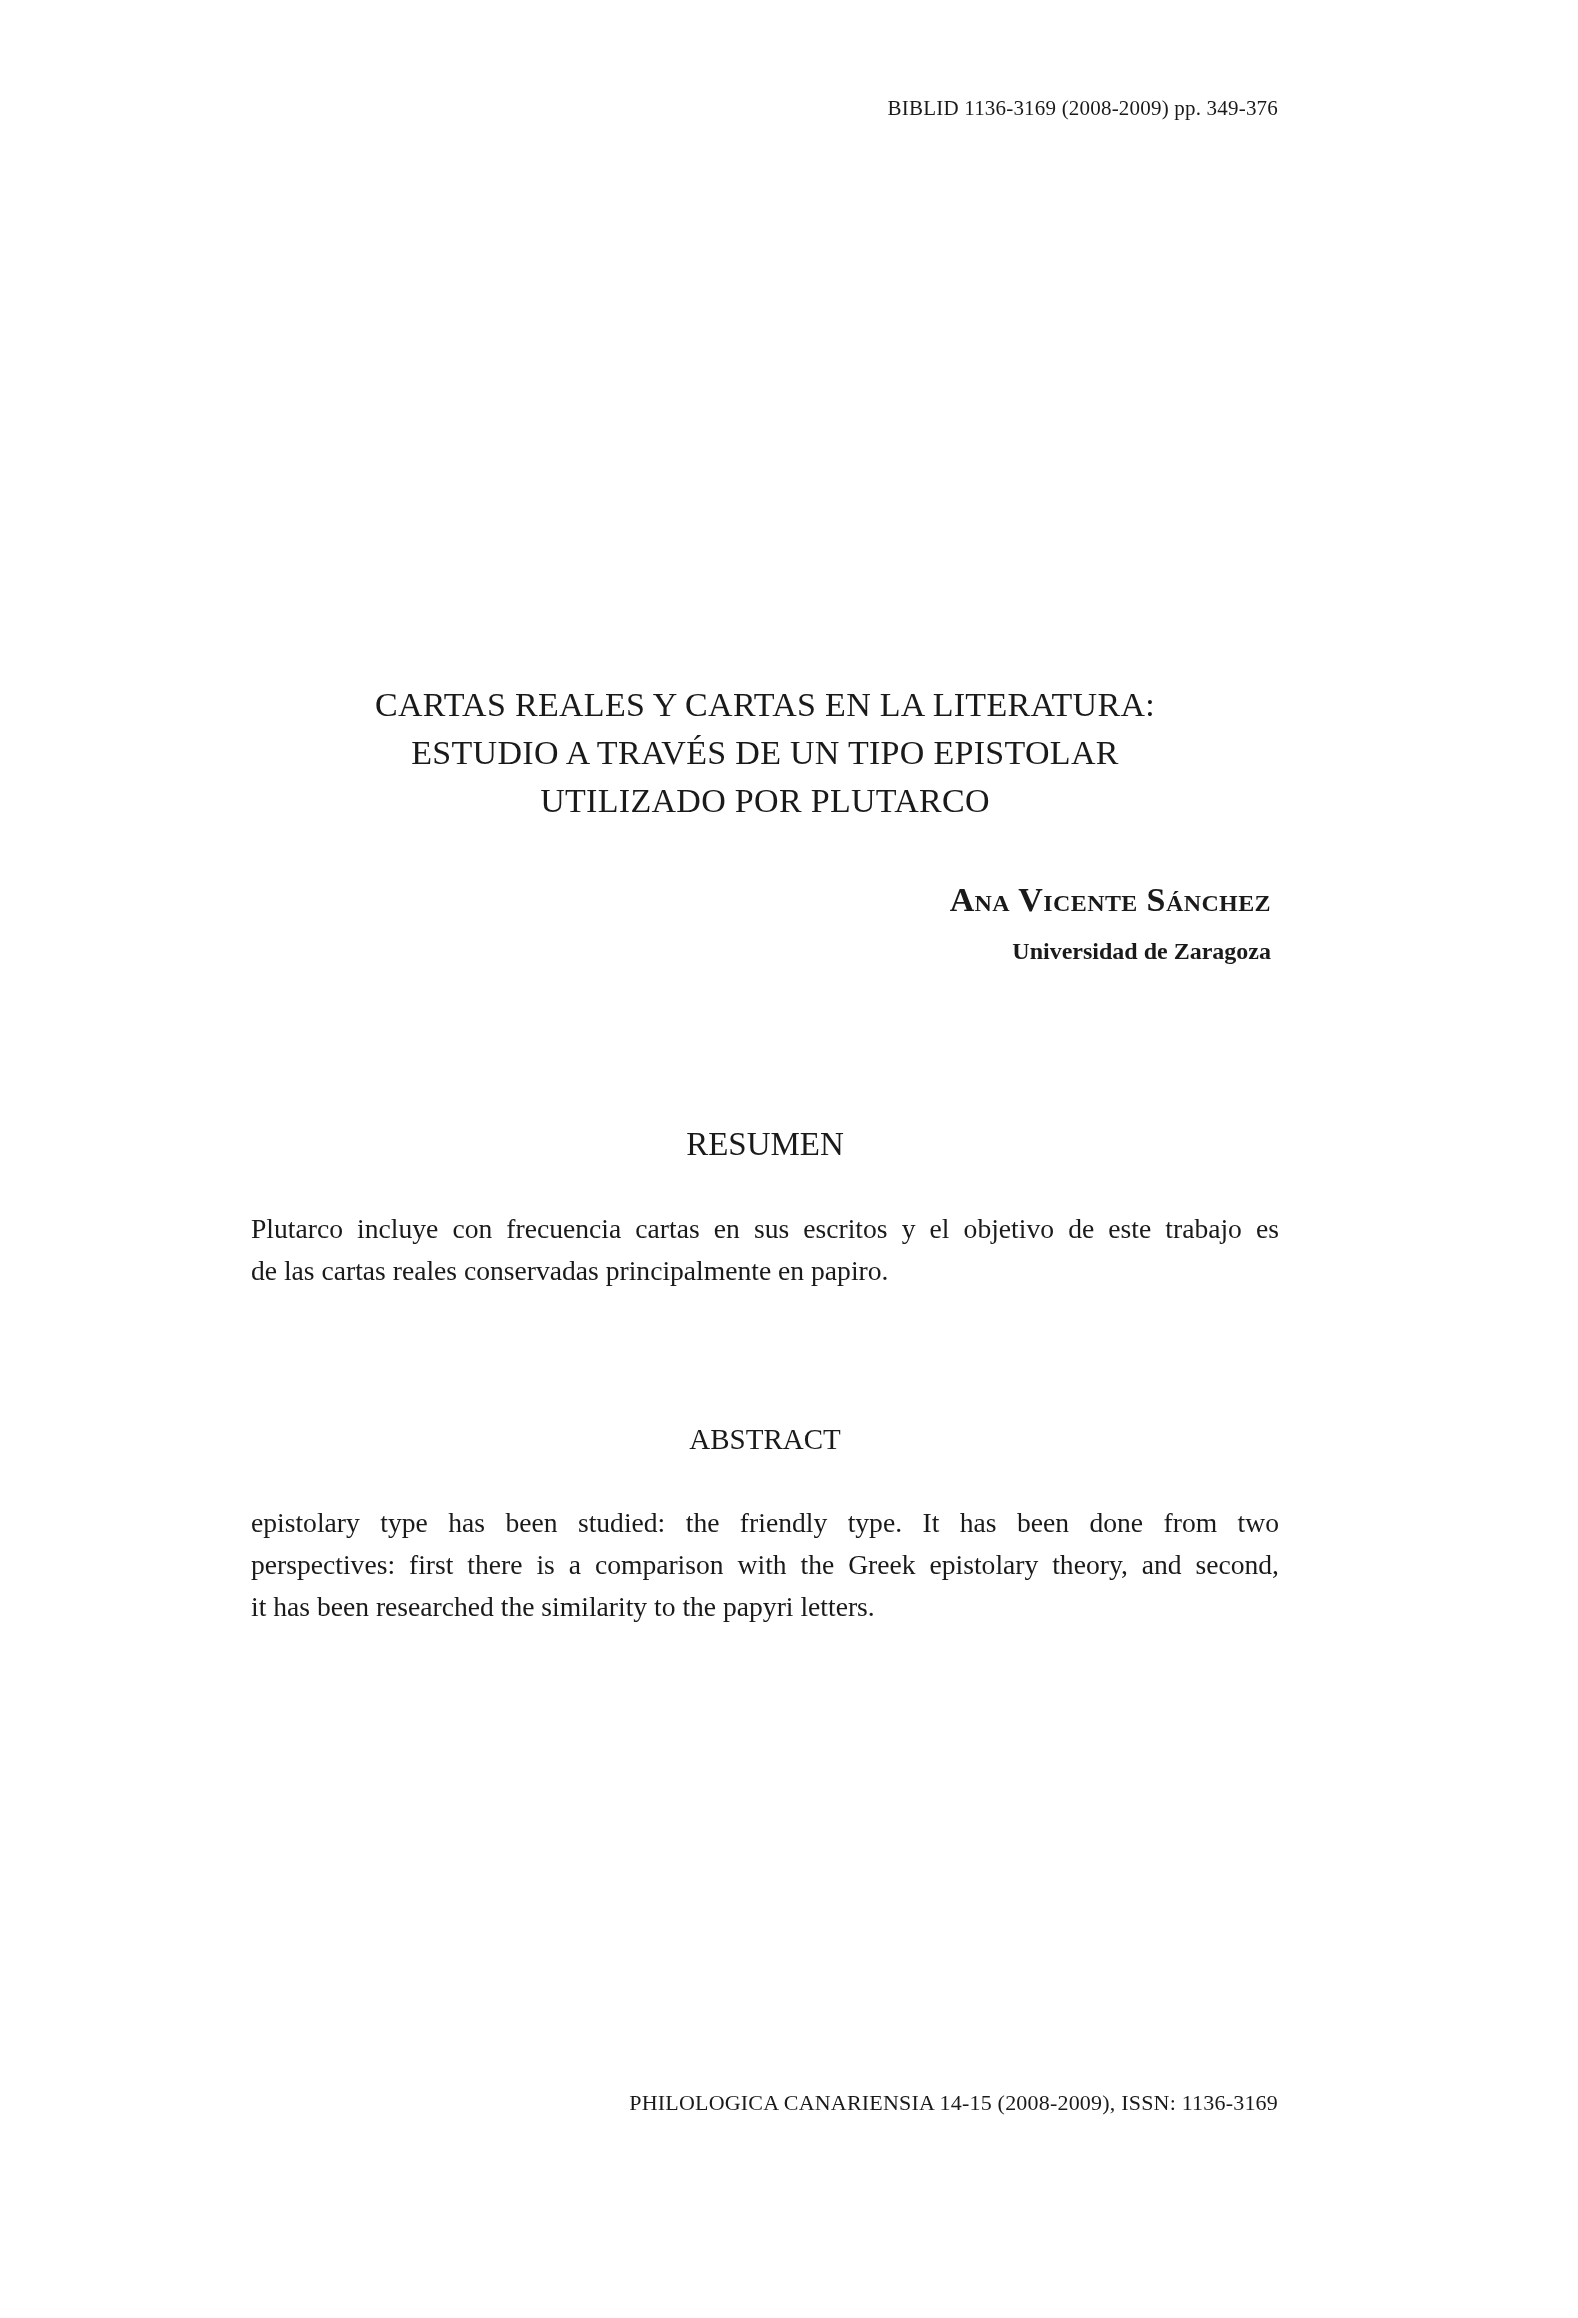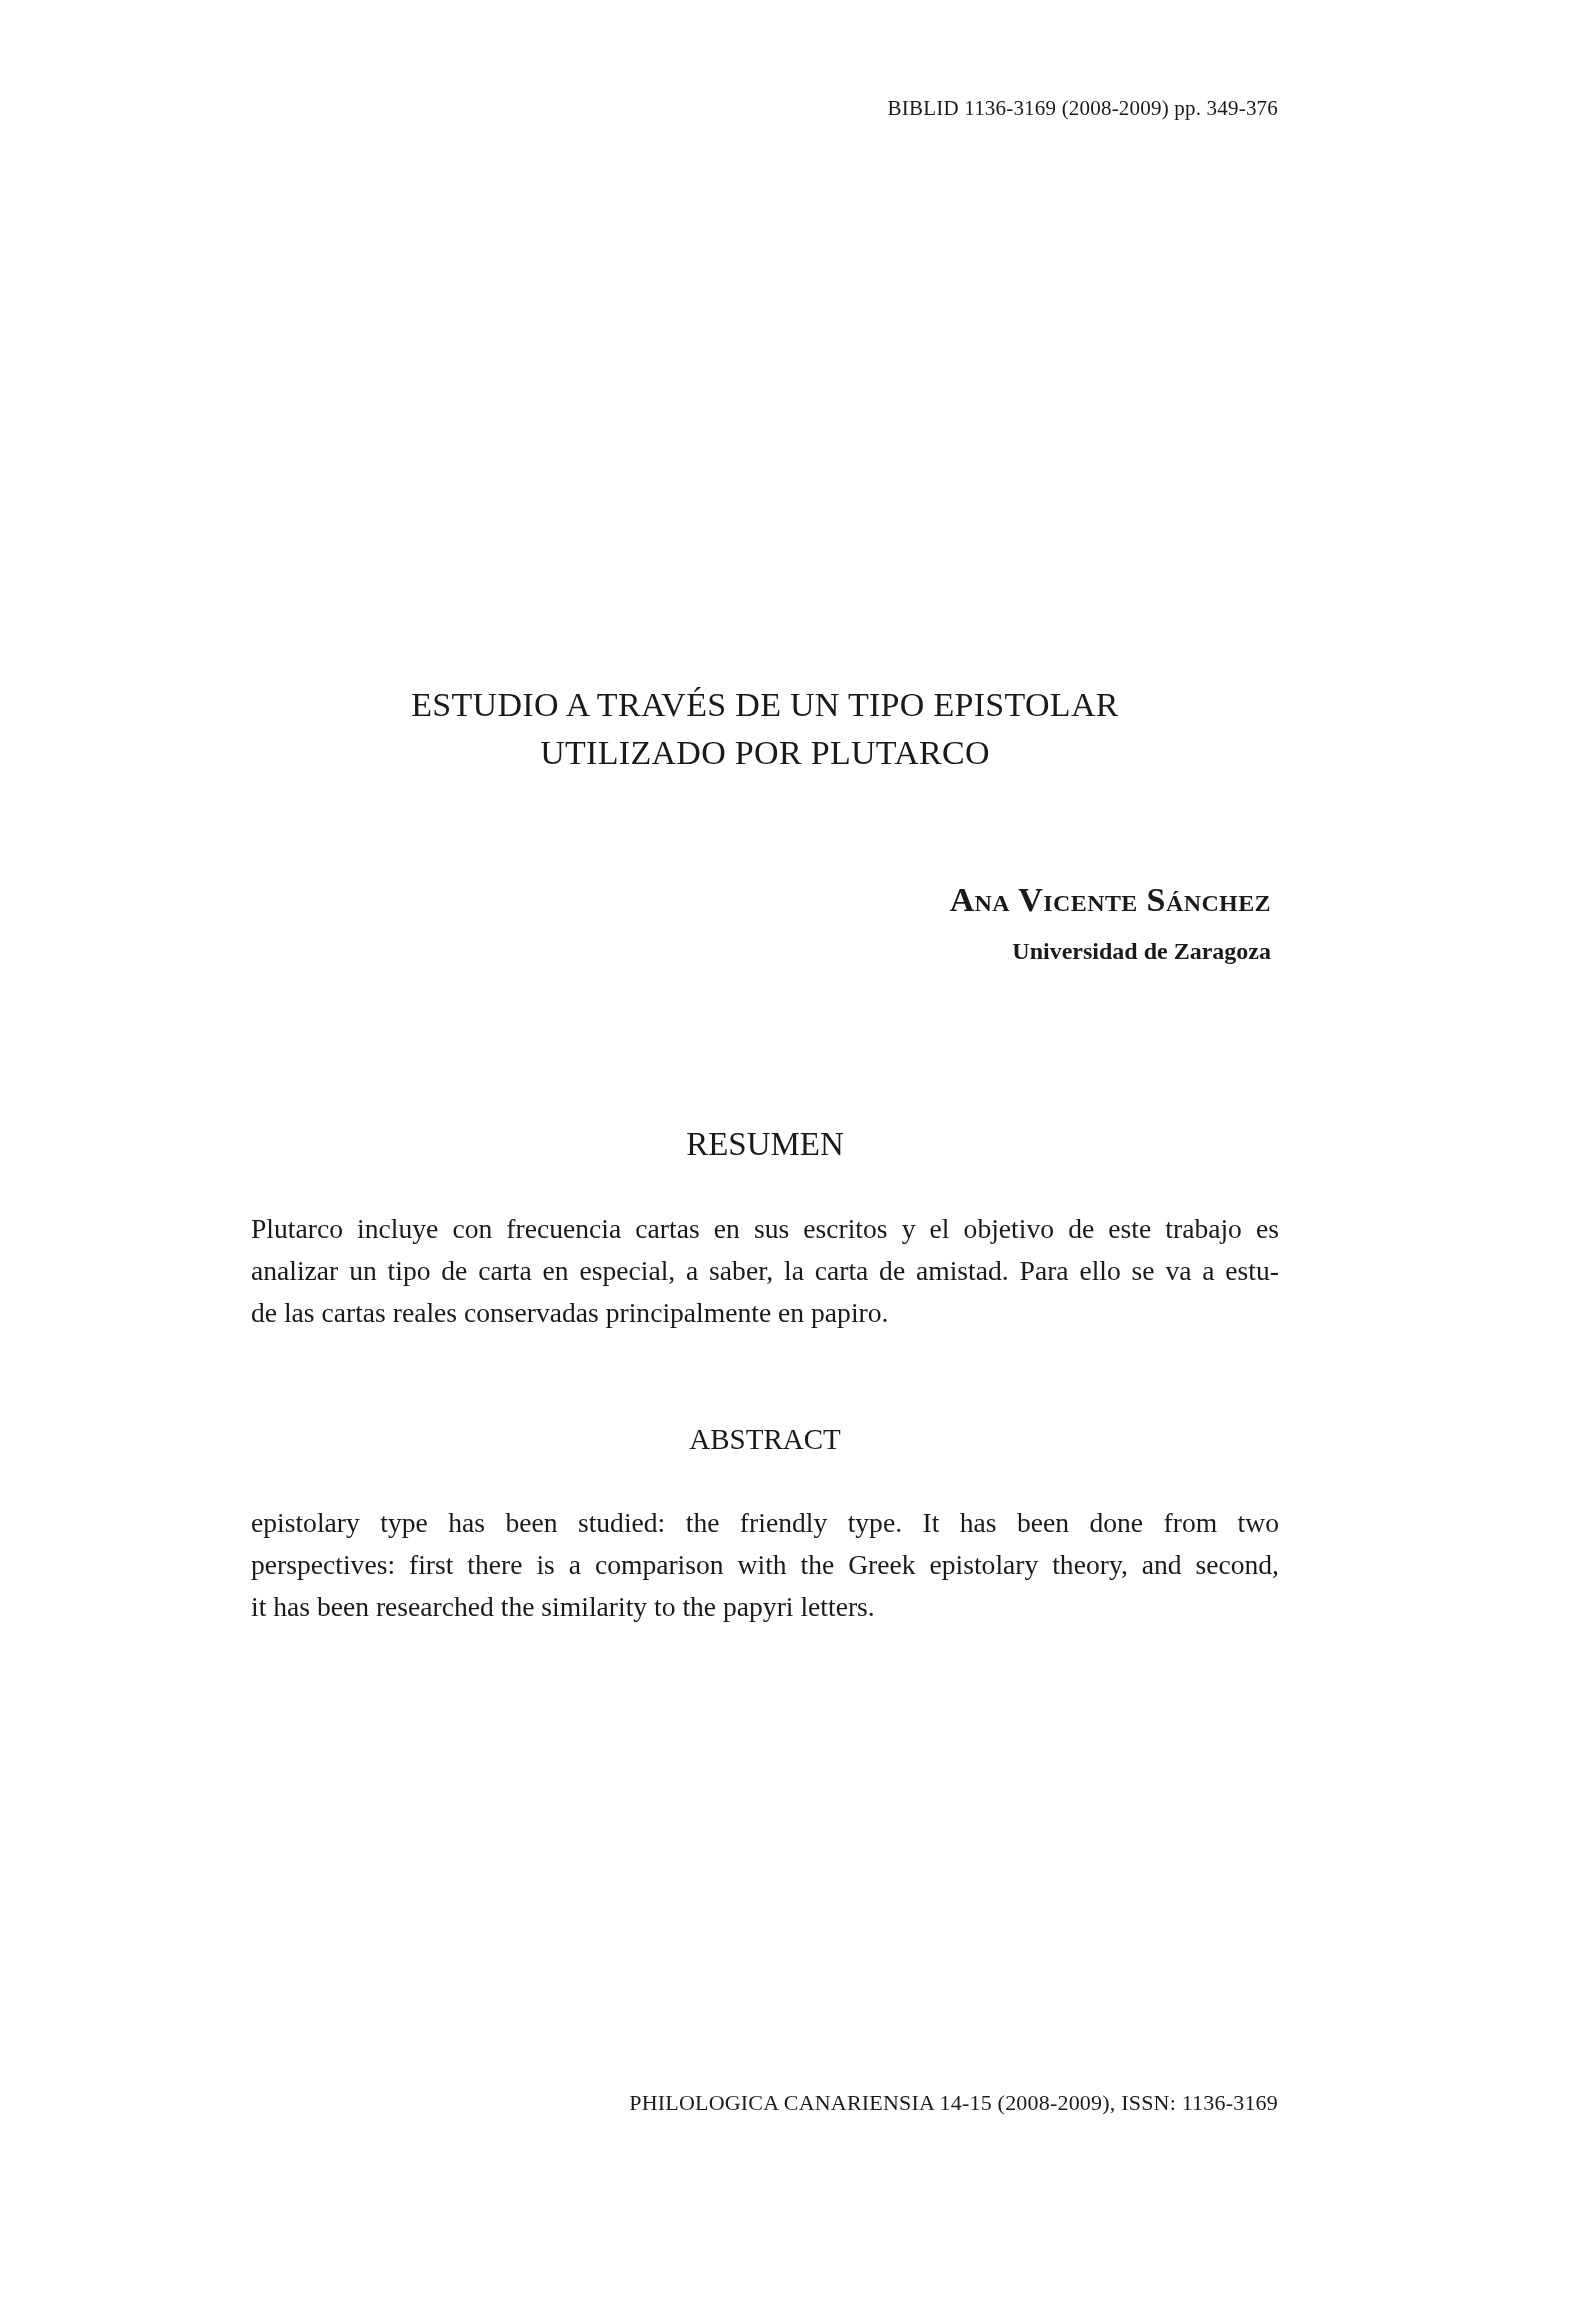--- a/index.html
+++ b/index.html
@@ -109,34 +109,34 @@
       white-space: nowrap;
       letter-spacing: 0.2px;
     }
   </style>
 </head>
 <body>
 
 <div class="running-header">BIBLID 1136-3169 (2008-2009) pp. 349-376</div>
 
 <div class="title-block">
+  <span class="title-line">CARTAS REALES Y CARTAS EN LA LITERATURA:</span>
   <span class="title-line">ESTUDIO A TRAVÉS DE UN TIPO EPISTOLAR</span>
   <span class="title-line">UTILIZADO POR PLUTARCO</span>
 </div>
 
 <div class="author-block">
   <span class="author-name">Ana Vicente Sánchez</span>
   <span class="affiliation">Universidad de Zaragoza</span>
 </div>
 
 <div class="section-heading resumen-heading">RESUMEN</div>
 
 <div class="body-paragraph resumen-text">
   <span class="body-line">Plutarco incluye con frecuencia cartas en sus escritos y el objetivo de este trabajo es</span>
-  <span class="body-line">analizar un tipo de carta en especial, a saber, la carta de amistad. Para ello se va a estu-</span>
   <span class="body-line last">de las cartas reales conservadas principalmente en papiro.</span>
 </div>
 
 <div class="section-heading abstract-heading">ABSTRACT</div>
 
 <div class="body-paragraph abstract-text">
   <span class="body-line">epistolary type has been studied: the friendly type. It has been done from two</span>
   <span class="body-line">perspectives: first there is a comparison with the Greek epistolary theory, and second,</span>
   <span class="body-line last">it has been researched the similarity to the papyri letters.</span>
 </div>

